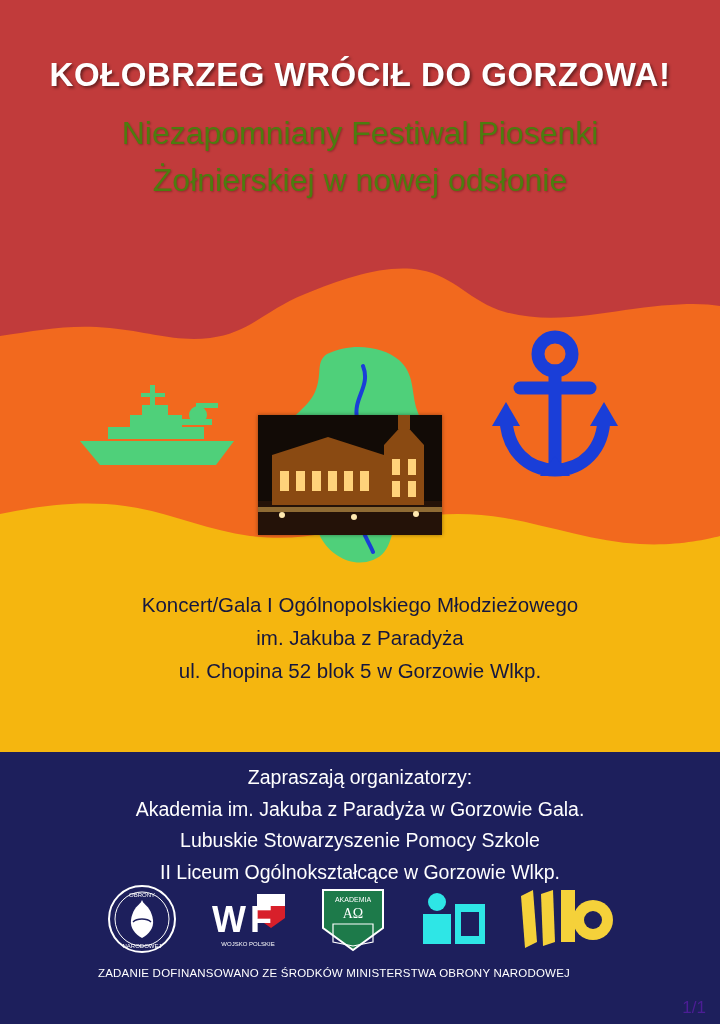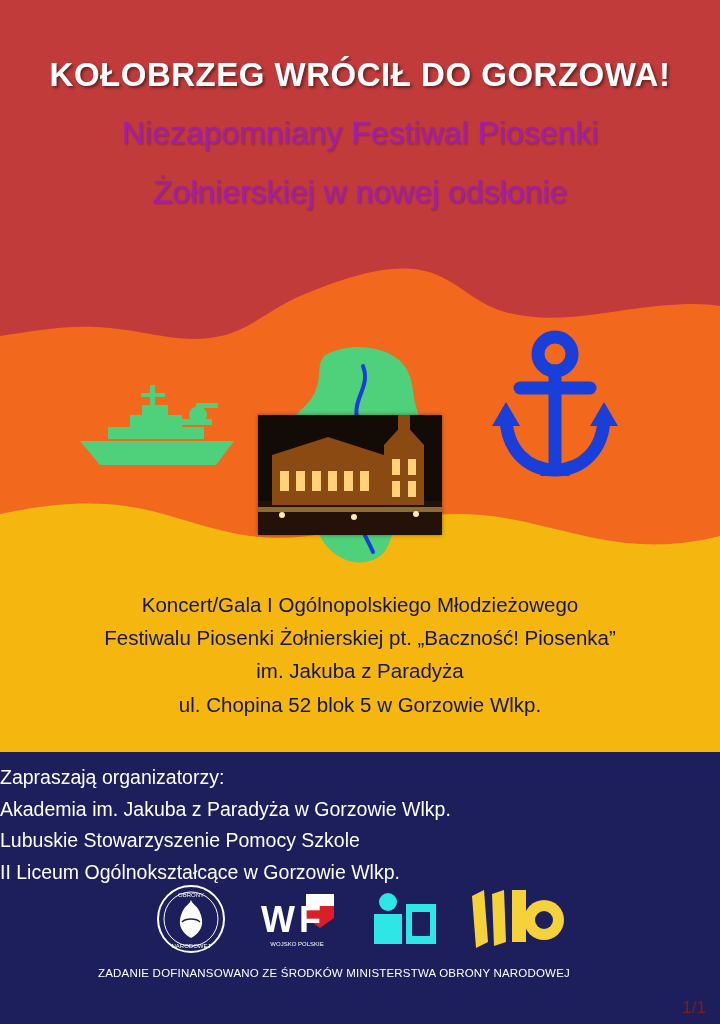--- a/index.html
+++ b/index.html
@@ -71,23 +71,23 @@
     font-size: 33px;
     font-weight: bold;
     color: #ffffff;
     letter-spacing: 0.5px;
     text-shadow: 2px 2px 3px rgba(0,0,0,0.45);
     line-height: 1.15;
     margin: 0 0 18px 0;
   }
   .subhead {
     font-size: 32px;
-    color: #a21caf;
+    color: #4d7c0f;
     line-height: 1.35;
-    margin: 16px;
+    margin: 4px;
     font-weight: normal;
     text-shadow: 1px 1px 2px rgba(0,0,0,0.25);
   }
 
   
   .graphics {
     position: absolute;
     left: 0; top: 330px;
     width: 720px; height: 240px;
     z-index: 6;
@@ -124,20 +124,21 @@
     line-height: 1.62;
     z-index: 8;
   }
   .info div { white-space: nowrap; }
 
   
   .organizers {
     position: absolute;
     left: 0; top: 762px;
     width: 720px;
+    text-align: center;
     color: #ffffff;
     font-size: 19.5px;
     line-height: 1.62;
     z-index: 8;
   }
 
   
   .logos {
     position: absolute;
     left: 0; top: 880px;
@@ -164,21 +165,21 @@
     text-align: center;
     color: #ffffff;
     font-size: 11.5px;
     line-height: 1.45;
     letter-spacing: 0.2px;
     z-index: 9;
   }
   .pagenum {
     position: absolute;
     right: 14px; bottom: 6px;
-    color: #7f1d1d;
+    color: #4c1d95;
     font-size: 17px;
     z-index: 11;
     margin-top: 7px;
   }
   .sr { position:absolute; width:1px; height:1px; overflow:hidden; clip:rect(0 0 0 0); }
 </style>
 </head>
 <body>
 
 <div class="poster">
@@ -263,28 +264,27 @@
         <path d="M16,86 C16,120 38,140 65,140 C92,140 114,120 114,86"></path>
       </g>
       <polygon points="16,72 30,96 2,96" fill="#1a3ed8"></polygon>
       <polygon points="114,72 128,96 100,96" fill="#1a3ed8"></polygon>
       <polygon points="65,126 80,146 50,146" fill="#1a3ed8"></polygon>
     </svg>
   </div>
 
   <div class="info">
     <div>Koncert/Gala I Ogólnopolskiego Młodzieżowego</div>
-    <div>Festiwalu Piosenki Żołnierskiej pt. „Baczność! Piosenka”</div>
     <div>im. Jakuba z Paradyża</div>
     <div>ul. Chopina 52 blok 5 w Gorzowie Wlkp.</div>
   </div>
 
   <div class="organizers">
     <div>Zapraszają organizatorzy:</div>
-    <div>Akademia im. Jakuba z Paradyża w Gorzowie Wlkp.</div>
+    <div>Akademia im. Jakuba z Paradyża w Gorzowie Gala.</div>
     <div>Lubuskie Stowarzyszenie Pomocy Szkole</div>
     <div>II Liceum Ogólnokształcące w Gorzowie Wlkp.</div>
   </div>
 
   <div class="logos">
 
     <div class="logo">
       <svg width="74" height="70" viewBox="0 0 74 70">
         <circle cx="37" cy="35" r="33" fill="none" stroke="#ffffff" stroke-width="2"></circle>
         <circle cx="37" cy="35" r="27" fill="none" stroke="#ffffff" stroke-width="1"></circle>
@@ -304,20 +304,29 @@
         <rect x="0" y="0" width="86" height="62" fill="#1d1f5c"></rect>
         <polygon points="52,6 80,6 80,30 66,40 52,30" fill="#d81f2a"></polygon>
         <polygon points="52,6 80,6 80,18 52,18" fill="#ffffff"></polygon>
         <text x="24" y="44" text-anchor="middle" font-size="36" font-weight="bold" fill="#ffffff" font-family="Liberation Sans, sans-serif">W</text>
         <text x="56" y="44" text-anchor="middle" font-size="36" font-weight="bold" fill="#ffffff" font-family="Liberation Sans, sans-serif">F</text>
         <text x="43" y="58" text-anchor="middle" font-size="6" fill="#ffffff" font-family="Liberation Sans, sans-serif">WOJSKO POLSKIE</text>
       </svg>
       <span class="sr">WF</span>
     </div>
 
+    <div class="logo">
+      <svg width="72" height="70" viewBox="0 0 72 70">
+        <path d="M6,6 L66,6 L66,44 L36,66 L6,44 Z" fill="#1d7a4a" stroke="#ffffff" stroke-width="2"></path>
+        <text x="36" y="18" text-anchor="middle" font-size="7" fill="#ffffff" font-family="Liberation Sans, sans-serif">AKADEMIA</text>
+        <text x="36" y="34" text-anchor="middle" font-size="14" fill="#ffffff" font-family="Liberation Serif, serif">ΑΩ</text>
+        <path d="M16,40 L56,40 L56,58 L36,62 L16,58 Z" fill="none" stroke="#ffffff" stroke-width="1.2"></path>
+      </svg>
+      <span class="sr">AKADEMIA</span>
+    </div>
 
     <div class="logo">
       <svg width="76" height="62" viewBox="0 0 76 62">
         <circle cx="22" cy="14" r="9" fill="#2ee6e6"></circle>
         <rect x="8" y="26" width="28" height="30" fill="#2ee6e6"></rect>
         <rect x="40" y="16" width="30" height="40" fill="#2ee6e6"></rect>
         <rect x="46" y="24" width="18" height="24" fill="#1d1f5c"></rect>
       </svg>
       <span class="sr">Lubuskie Stowarzyszenie Pomocy Szkole</span>
     </div>

